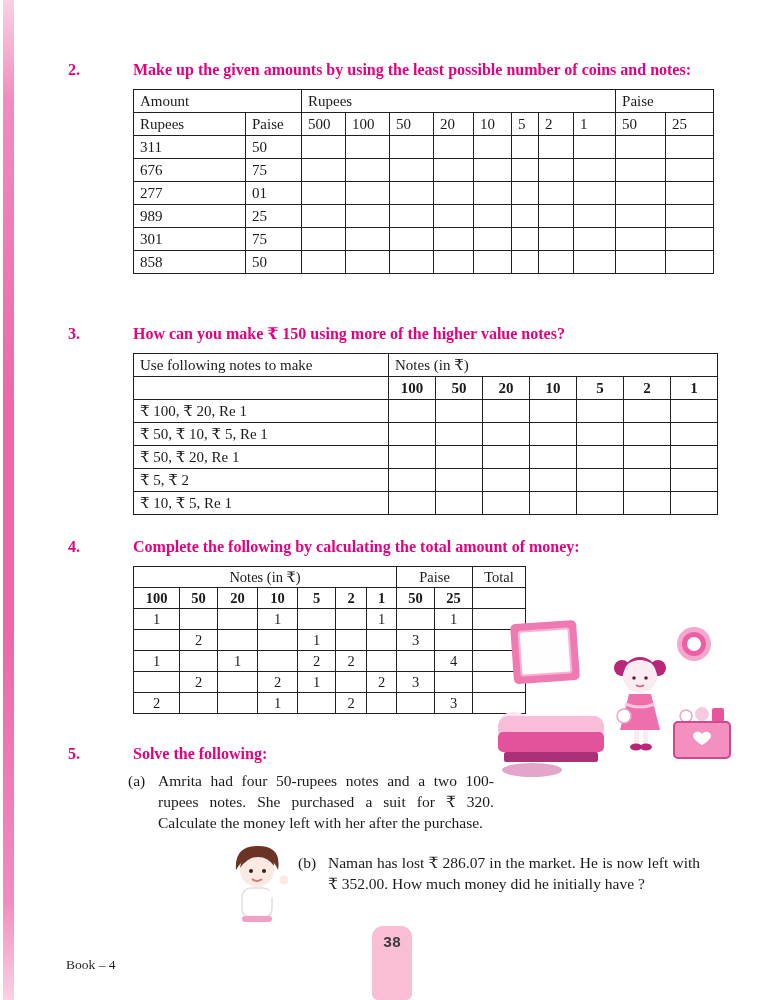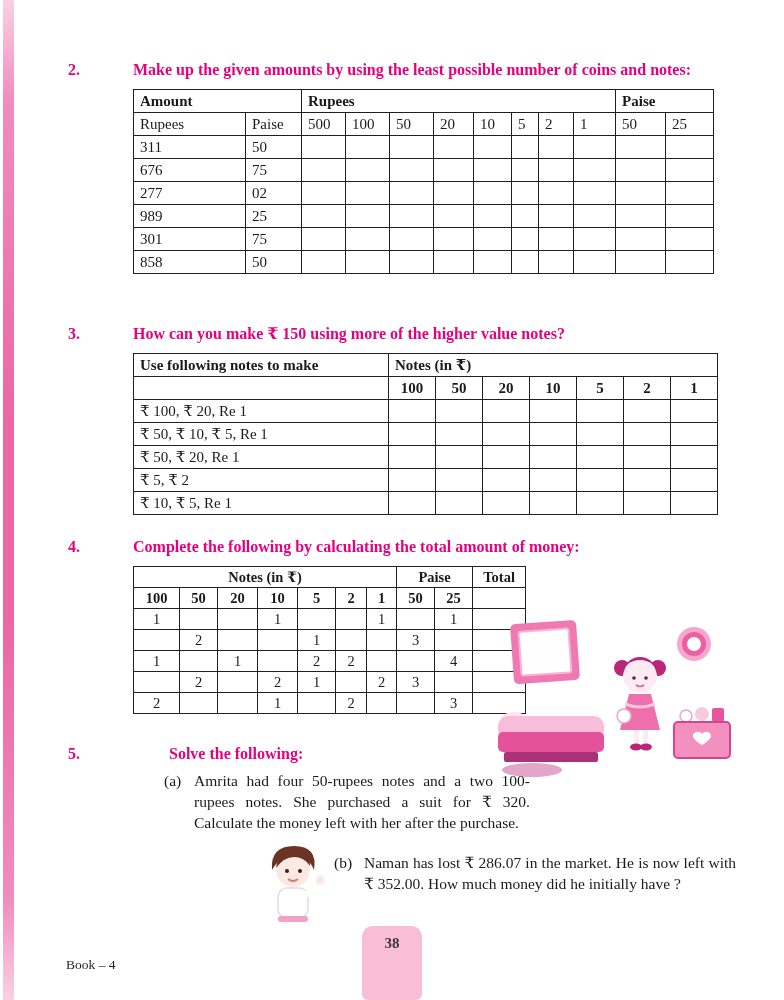--- a/index.html
+++ b/index.html
@@ -13,21 +13,21 @@
   .qblock{position:absolute;left:68px;width:652px;display:flex;}
   #q2{top:60px;} #q3{top:324px;} #q4{top:537px;} #q5{top:744px;}
 
   .q-num{flex:0 0 34px;width:34px;color:var(--accent,#e6007e);font-weight:bold;font-size:16px;line-height:1.3;}
   .q-body{flex:1;position:relative;padding-left:31px;}
   .q-title{margin:0 0 9px 0;color:var(--accent,#e6007e);font-weight:bold;font-size:16px;line-height:1.28;max-width:606px;}
 
   table{border-collapse:collapse;table-layout:fixed;background:#fff;}
   th,td{border:1.4px solid var(--table_border,#231f20);font-size:15px;font-weight:normal;
         height:22px;padding:0 6px;text-align:left;white-space:nowrap;overflow:hidden;}
-  th{font-weight:bold;}
+  th{font-weight:normal;}
   .t1{width:580px;} .t2{width:584px;} .t3{width:392px;}
   .t3 th,.t3 td{height:20px;padding:0 2px;font-size:14.5px;}
   .t2 .sub-row td{font-weight:bold;text-align:center;}
   .t3 .group-row th{text-align:center;}
   .t3 .sub-row td{font-weight:bold;text-align:center;}
   .t3 td{text-align:center;}
 
   
   .q5-item{position:absolute;display:flex;}
   #q5a{left:26px;top:26px;}
@@ -35,22 +35,22 @@
   .item-label{flex:0 0 30px;width:30px;font-size:15.5px;line-height:21px;}
   .item-text{margin:0;font-size:15.5px;line-height:21px;text-align:justify;}
   #q5b-row .item-label,#q5b-row .item-text{margin-top:12px;}
   .boy{flex:0 0 68px;margin-right:8px;}
 
   
   .scene{position:absolute;left:498px;top:610px;}
 
   
   .footer-book{position:absolute;left:66px;top:929px;font-size:13.5px;color:#231f20;margin-top:28px;}
-  .page-tab{position:absolute;left:50%;transform:translateX(-50%);bottom:0;width:60px;height:74px;
-    background:var(--tab,#f9bdd6);border-radius:11px 11px 6px 6px;text-align:center;}
+  .page-tab{position:absolute;left:50%;transform:translateX(-50%);bottom:0;width:40px;height:74px;
+    background:var(--tab,#f9bdd6);border-radius:11px 11px 6px 6px;text-align:center;font-family:Liberation Mono, monospace;}
   .page-tab span{display:inline-block;margin-top:9px;font-weight:bold;font-size:15px;color:#3a3a3a;}
 </style>
 </head>
 <body>
 
 <div class="edge-strip"></div>
 
 <section class="qblock" id="q2">
   <div class="q-num">2.</div>
   <div class="q-body">
@@ -115,21 +115,21 @@
             <td></td>
             <td></td>
             <td></td>
             <td></td>
             <td></td>
             <td></td>
             <td></td>
           </tr>
           <tr>
             <td>277</td>
-            <td>02</td>
+            <td>01</td>
             <td></td>
             <td></td>
             <td></td>
             <td></td>
             <td></td>
             <td></td>
             <td></td>
             <td></td>
             <td></td>
             <td></td>
@@ -407,21 +407,21 @@
     <circle cx="188" cy="106" r="6" fill="#ffffff" stroke="#e9a7c9" stroke-width="1.5"></circle>
     <circle cx="204" cy="104" r="7" fill="#f8c9df"></circle>
     <rect x="214" y="98" width="12" height="14" rx="2" fill="#e9559c"></rect>
     <rect x="176" y="112" width="56" height="36" rx="4" fill="#f390c0" stroke="#d1468e" stroke-width="2"></rect>
     <path d="M204 124 c-3 -4 -9 -2 -9 2 c0 4 9 9 9 9 c0 0 9 -5 9 -9 c0 -4 -6 -6 -9 -2 z" fill="#ffffff"></path>
   </g>
 </svg>
 
 <section class="qblock" id="q5">
   <div class="q-num">5.</div>
-  <div class="q-body" style="height:192px;margin-left:36px;">
+  <div class="q-body" style="height:192px;">
     <h2 class="q-title">Solve the following:</h2>
 
     <div class="q5-item" id="q5a">
       <span class="item-label">(a)</span>
       <p class="item-text" style="width:336px">Amrita had four 50-rupees notes and a two 100-rupees notes. She purchased a suit for ₹ 320. Calculate the money left with her after the purchase.</p>
     </div>
 
     <div id="q5b-row">
       <svg class="boy" width="68" height="84" viewBox="0 0 68 84" aria-hidden="true">
         <path d="M14 30 Q12 6 36 6 Q60 6 56 30 Q50 16 38 15 Q24 14 20 22 Q16 26 14 30 Z" fill="#6b3323"></path>

